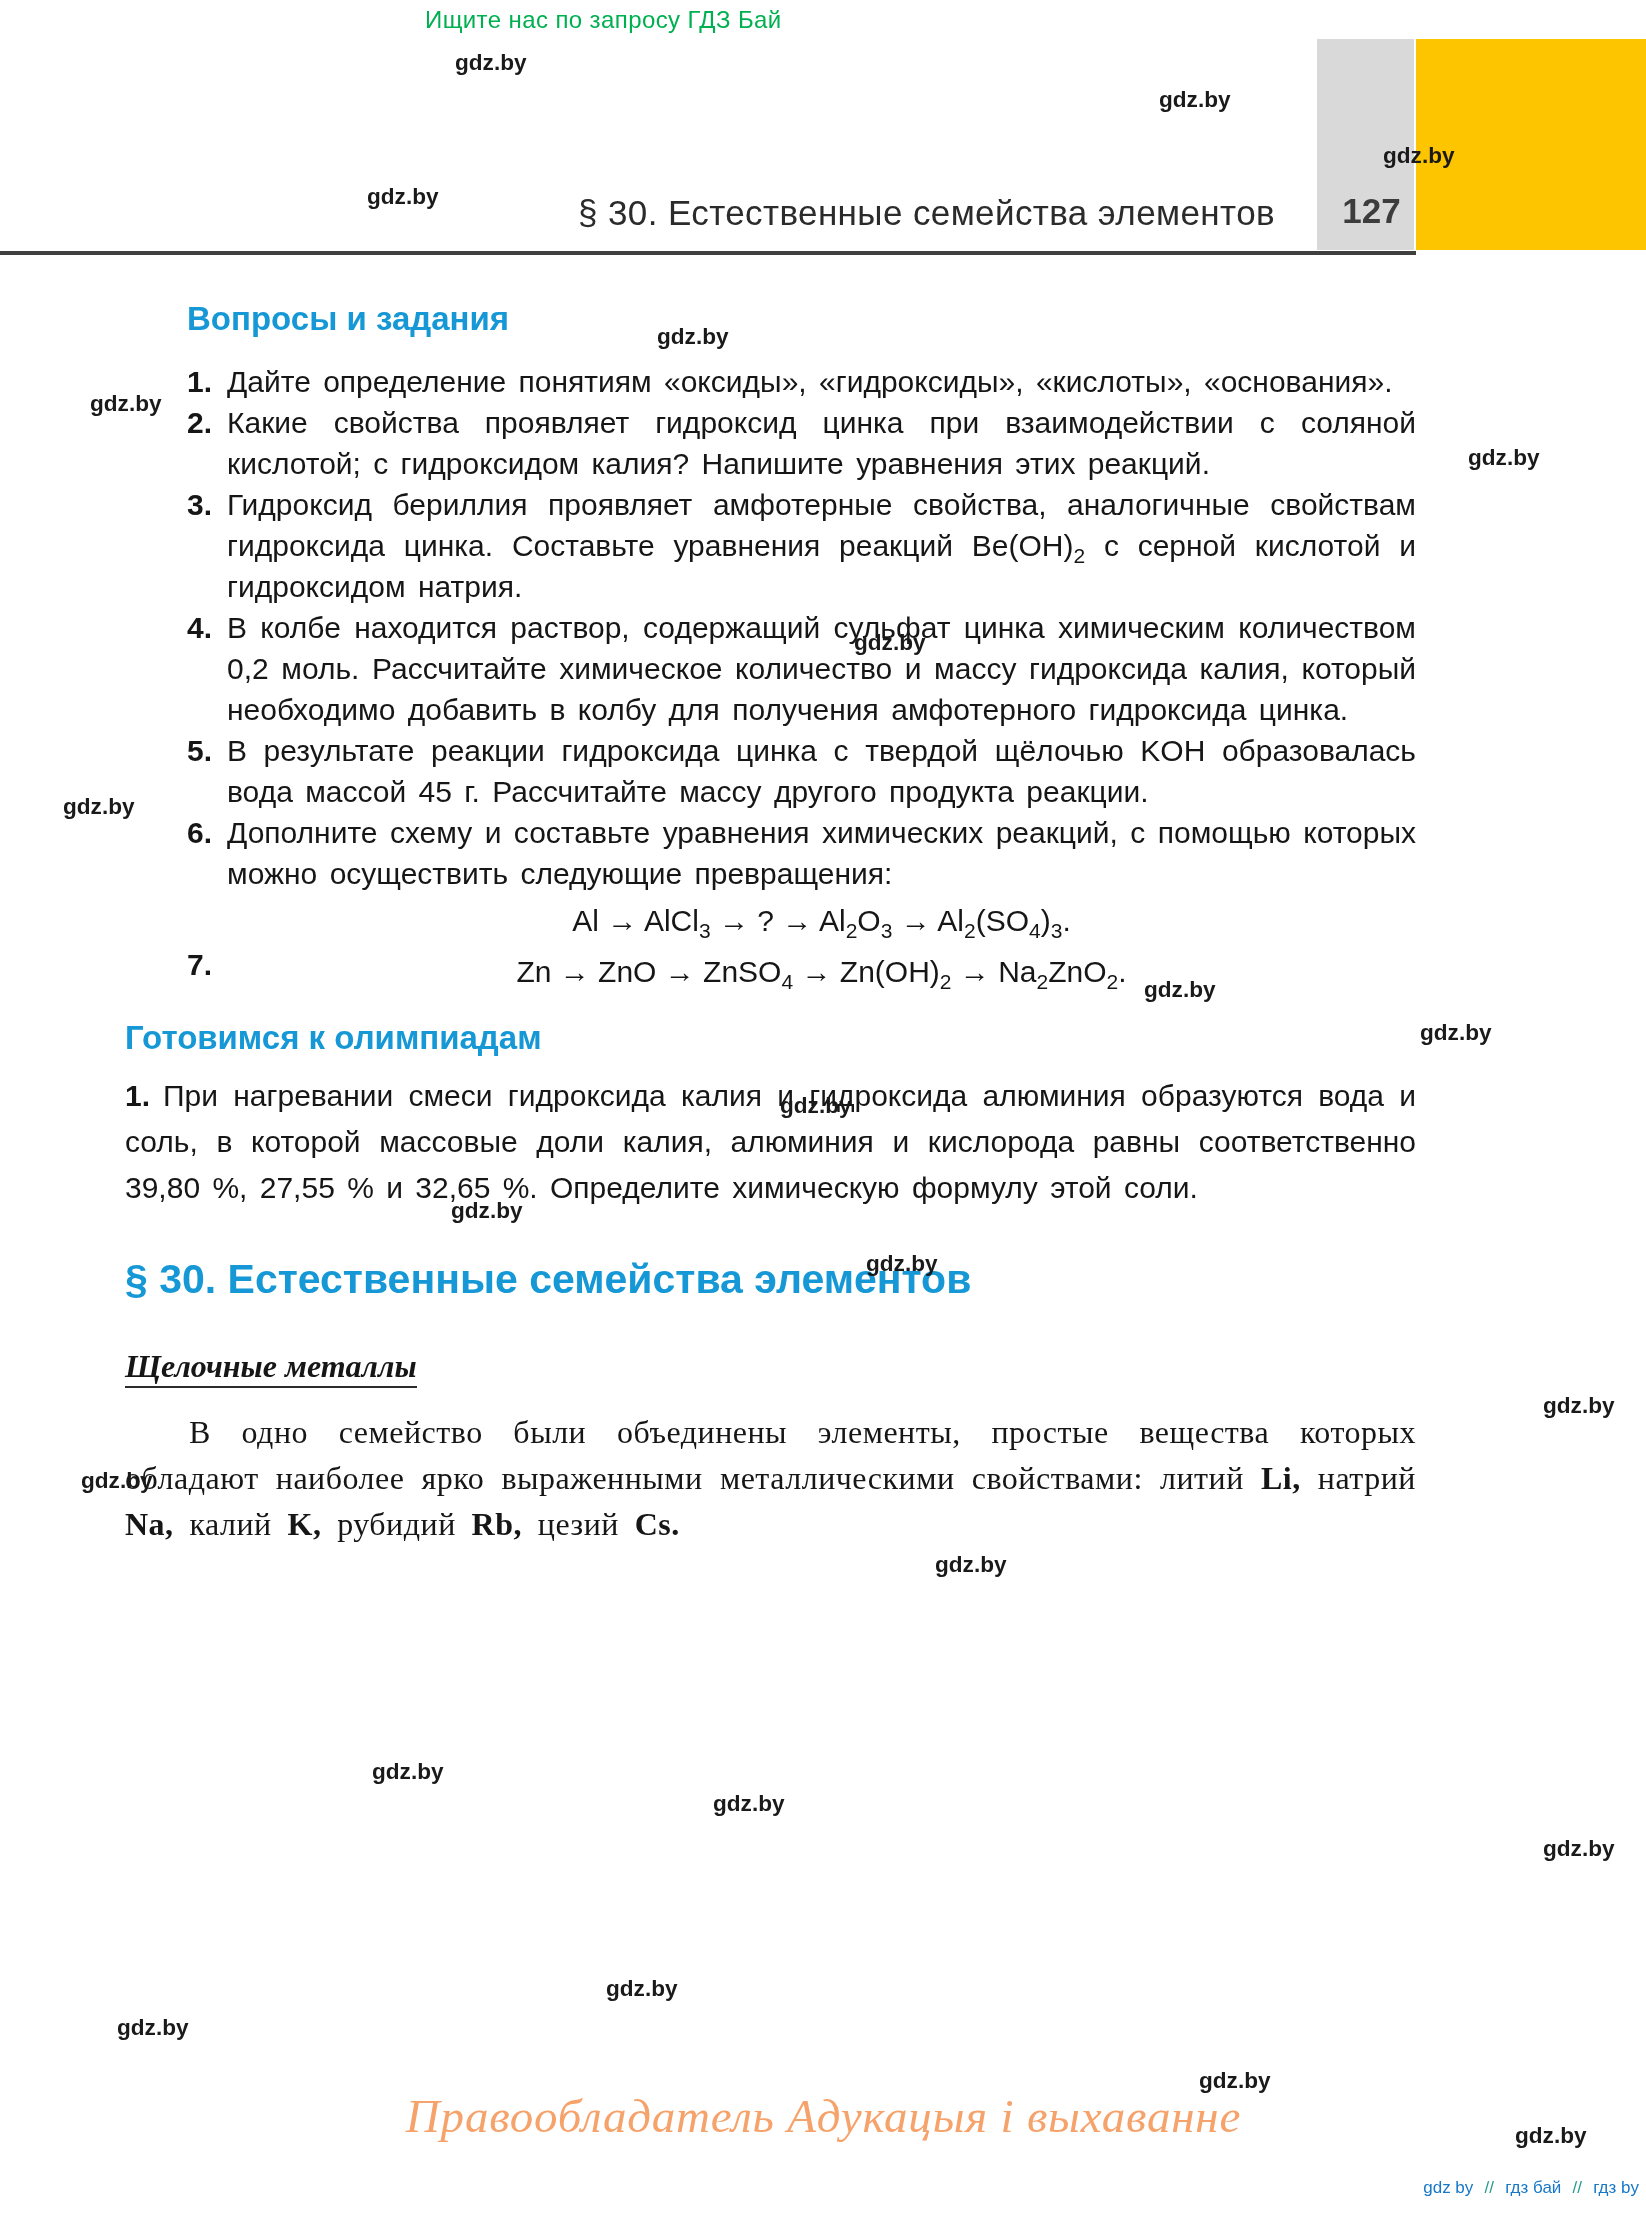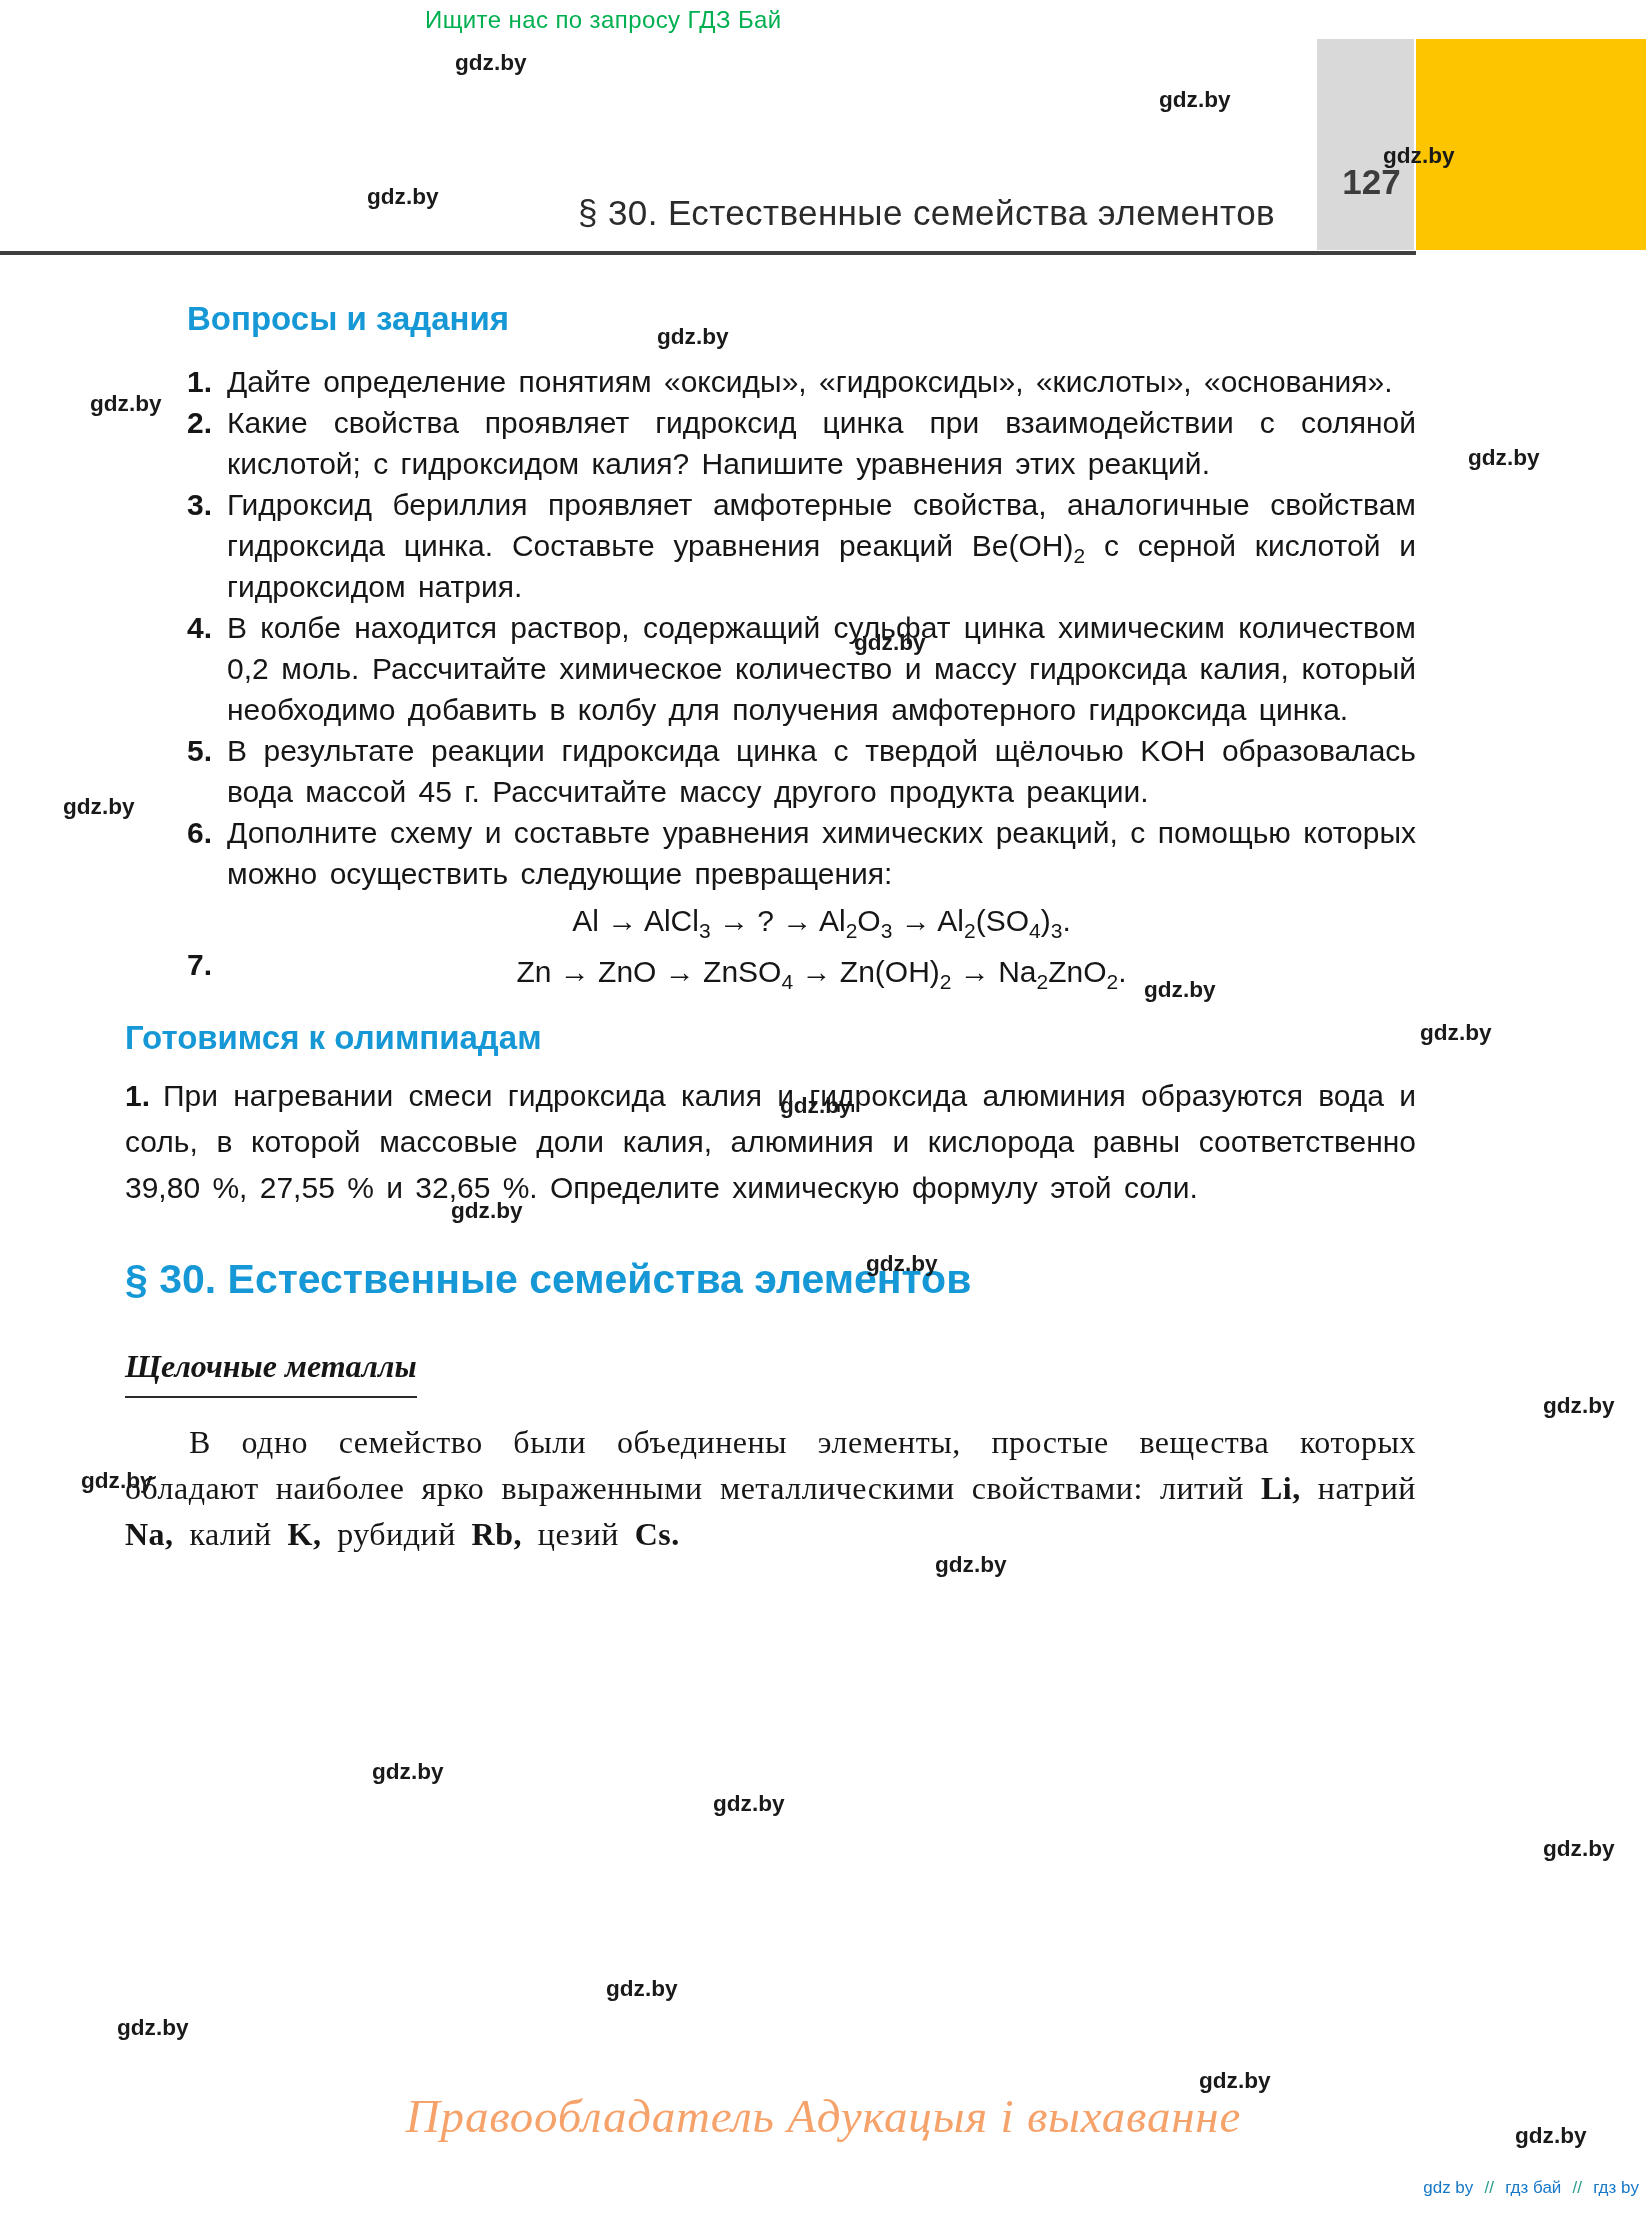--- a/index.html
+++ b/index.html
@@ -16,21 +16,21 @@
   .watermark{
     position:absolute;font-size:22.6px;color:var(--watermark,#1a1a1a);
     font-family:"Liberation Sans",sans-serif;z-index:6;white-space:nowrap;font-weight:bold;
   }
   
   .yellow-block{position:absolute;left:1416px;top:39px;width:231px;height:211px;background:var(--yellow,#fdc400);}
   .pagenum-box{
     position:absolute;left:1317px;top:39px;width:97px;height:211px;background:var(--graybox,#d9d9d9);
     display:flex;align-items:flex-end;justify-content:center;
   }
-  .pagenum-box span{font-size:35px;font-weight:bold;color:#3d3d3d;padding-bottom:48px;margin-left:12px;}
+  .pagenum-box span{font-size:35px;font-weight:bold;color:#3d3d3d;padding-bottom:19px;margin-left:12px;}
   .header-title{
     position:absolute;top:193px;right:372px;font-size:35px;color:#2b2b2b;letter-spacing:0.4px;
   }
   .header-rule{position:absolute;left:0;top:251px;width:1416px;height:4px;background:var(--rule,#3f3f3f);}
   
   .content{position:absolute;left:125px;top:300px;width:1291px;z-index:2;}
   .blue-heading{margin:0;color:var(--accent,#1598d5);font-weight:bold;}
   .q-heading{font-size:33px;margin:0 0 22.6px 62px;}
   .q-list{margin-left:62px;font-size:30px;line-height:41px;}
   .q-item{display:flex;}
@@ -43,21 +43,21 @@
   .oly-item{margin:16px 0 0 0;font-size:30px;line-height:46px;text-align:justify;word-spacing:4px;}
   .q-num-inline{font-weight:bold;margin-right:13px;}
   .section-heading{font-size:41px;margin:45px 0 0 0;}
   .serif-para{
     font-family:"Liberation Serif",serif;font-size:32px;line-height:46px;
     text-align:justify;margin:21px 0 0 0;text-indent:64px;word-spacing:7.3px;letter-spacing:0.5px;
   }
   .subheading-row{margin:45px 0 0 0;}
   .alkali-subheading{
     font-family:"Liberation Serif",serif;font-style:italic;font-weight:bold;font-size:32px;
-    display:inline-block;border-bottom:2.4px solid #2b2b2b;padding-bottom:11px;
+    display:inline-block;border-bottom:2.4px solid #2b2b2b;padding-bottom:1px;
   }
   
   .copyright{
     position:absolute;left:0;top:2089px;width:100%;text-align:center;
     font-family:"Liberation Serif",serif;font-style:italic;font-size:47px;
     color:var(--orange,#f6a26b);letter-spacing:0.8px;z-index:3;
   }
   .footer-links{position:absolute;left:0;top:2178px;width:100%;text-align:right;font-size:17px;z-index:3;}
   .footer-link{color:var(--link,#1778c8);text-decoration:none;margin:0 8px;cursor:pointer;}
   .footer-sep{color:var(--sep,#2a9d8f);margin:0 3.2px;}

